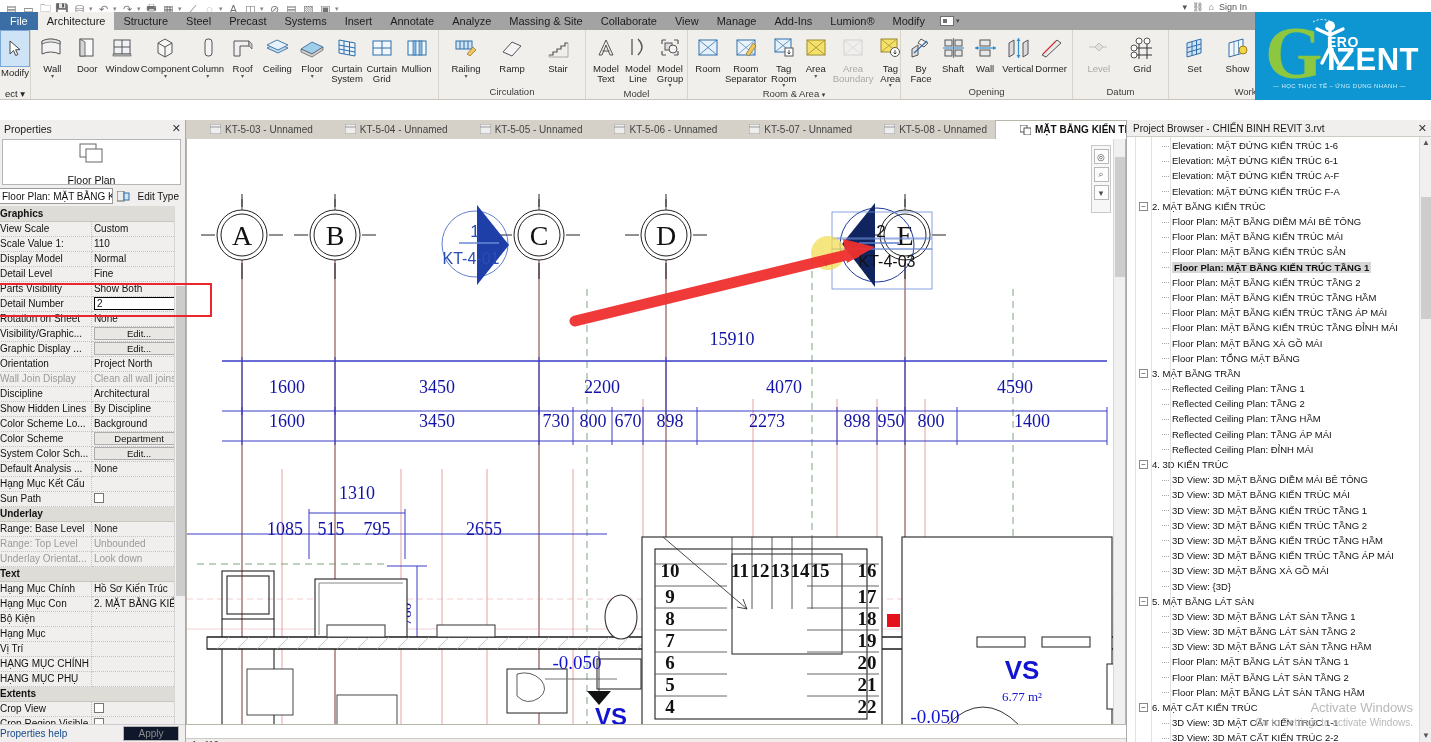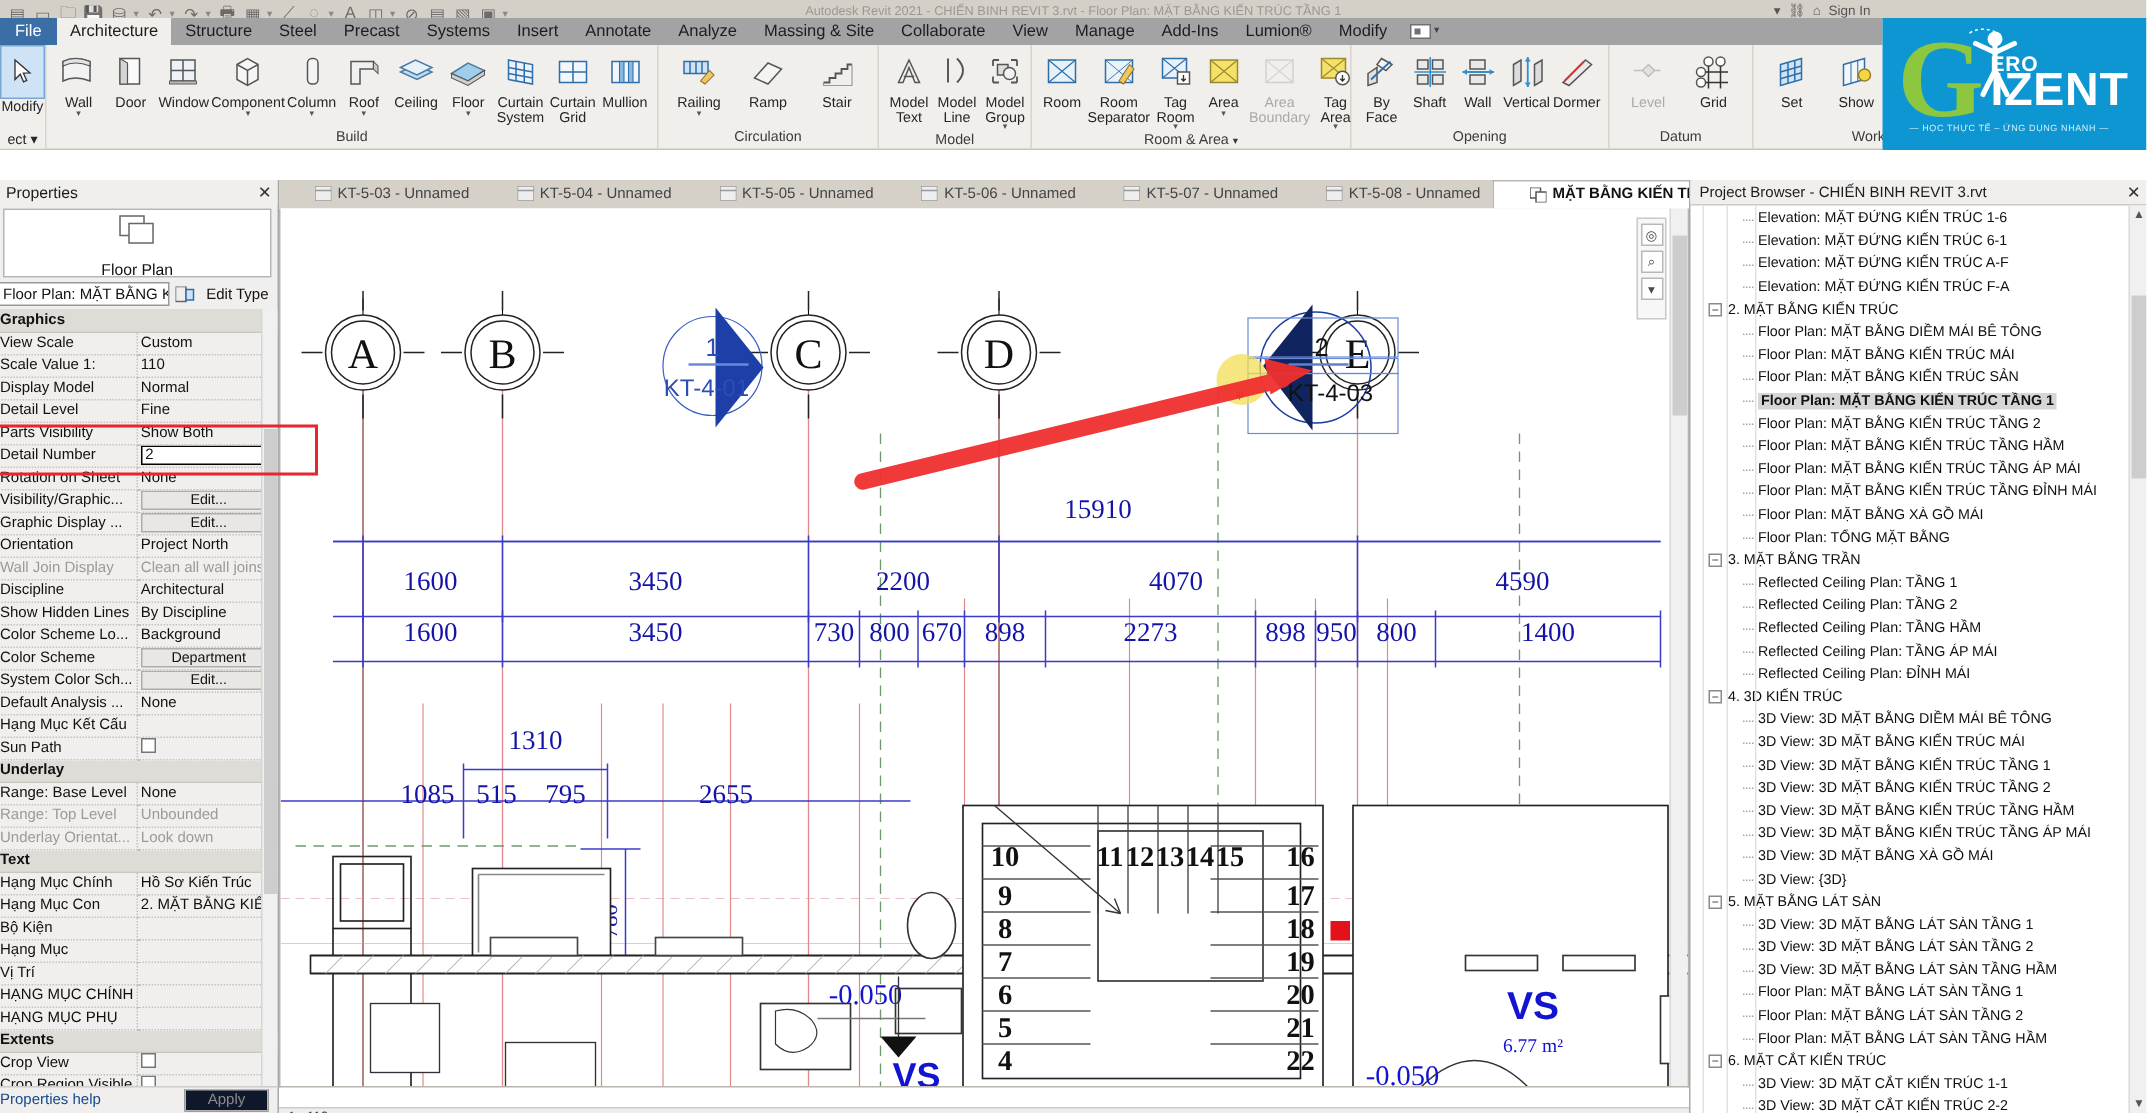--- a/index.html
+++ b/index.html
@@ -246,23 +246,20 @@
     font-size:13px; line-height:15px; pointer-events:none; z-index:5;
   }
   .watermark .w2 { font-size:10px; }
 
   .vline { position:absolute; top:0; bottom:0; width:1px; background:#e2e2e2; }
 </style>
 </head>
 <body>
 <div id="app">
 
-<div class="titlebar">
-  <span class="ttxt">Autodesk Revit 2021 - CHIẾN BINH REVIT 3.rvt - Floor Plan: MẶT BẰNG KIẾN TRÚC TẦNG 1</span>
-</div>
 
 <div class="qat">
   <span class="qicon">▤</span>
   <span class="qicon">▭</span>
   <span class="qicon">🗀</span>
   <span class="qicon">💾</span>
   <span class="qicon">⛁</span>
   <span class="qsep">▾</span>
   <span class="qicon">↶</span>
   <span class="qsep">▾</span>
@@ -433,21 +430,20 @@
         <span class="ricon">
               <svg width="28" height="26" viewBox="0 0 28 26">
                 <rect x="5" y="6" width="18" height="14" fill="#f1f7fc" stroke="#2f6ea8"></rect>
                 <rect x="10" y="6" width="3" height="14" fill="#87b8e0" stroke="#2f6ea8" stroke-width=".7"></rect>
                 <rect x="16" y="6" width="3" height="14" fill="#87b8e0" stroke="#2f6ea8" stroke-width=".7"></rect>
               </svg>
             </span>
         <span class="lbl">Mullion</span>
       </div>
     </div>
-    <div class="rgroup-title">Build</div>
   </div>
 
   <div class="rgroup" style="width:154px;">
     <div class="rgroup-body">
       <div class="rbtn">
         <span class="ricon">
               <svg width="28" height="26" viewBox="0 0 28 26">
                 <rect x="4" y="6" width="16" height="8" fill="#cfe3f4" stroke="#2f6ea8"></rect>
                 <line x1="8" y1="6" x2="8" y2="14" stroke="#2f6ea8"></line>
                 <line x1="12" y1="6" x2="12" y2="14" stroke="#2f6ea8"></line>
@@ -1509,14 +1505,18 @@
   <div class="vline" style="left:8px; top:17px;"></div>
   <div class="vline" style="left:24px; top:17px;"></div>
   <div class="vline" style="left:43px; top:17px;"></div>
   <div class="bscroll">
     <div class="ar" style="top:0;">▲</div>
     <div class="th"></div>
     <div class="ar" style="bottom:0;">▼</div>
   </div>
 </div>
 
-
+<div class="watermark">
+  <div>Activate Windows</div>
+  <div class="w2">Go to Settings to activate Windows.</div>
 </div>
 
+</div>
+
 </body></html>

